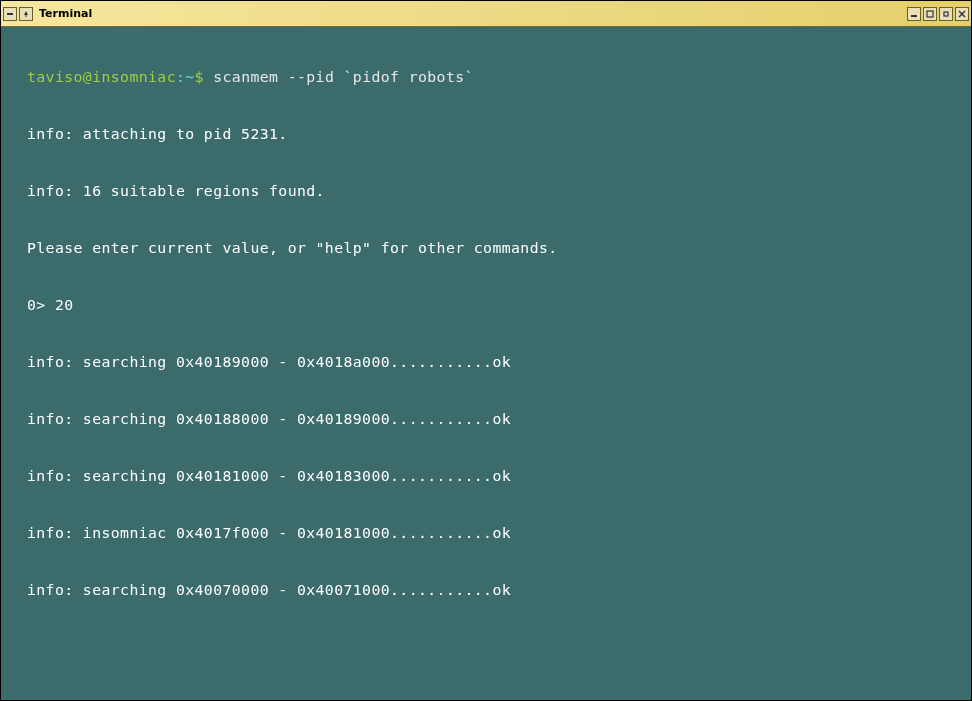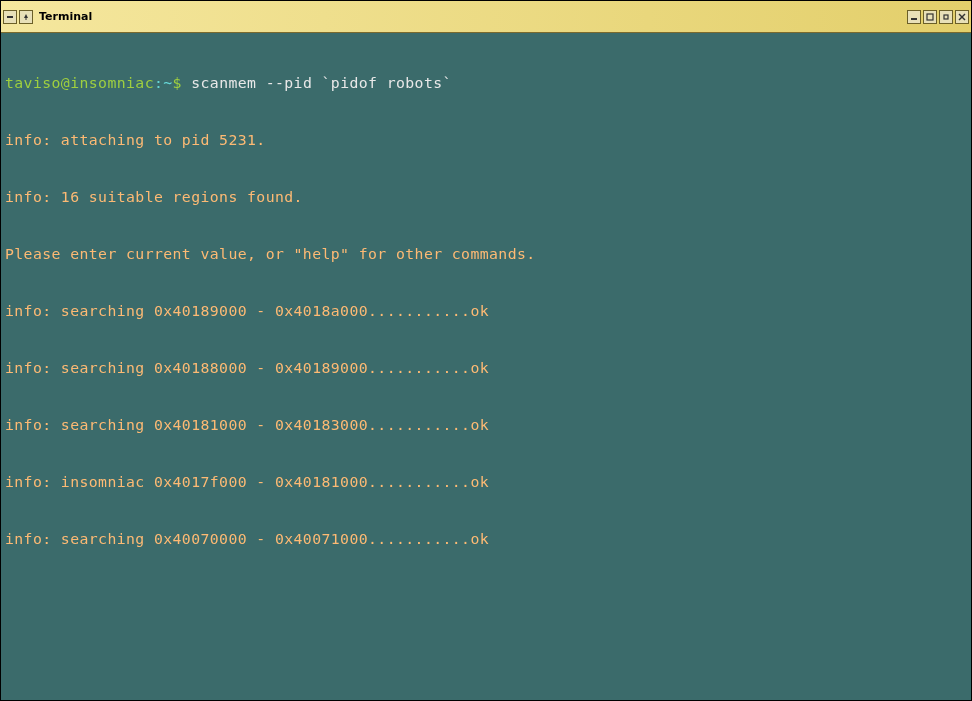--- a/index.html
+++ b/index.html
@@ -11,21 +11,21 @@
     background: #c0c0c0;
   }
   .window {
     width: 972px;
     height: 701px;
     border: 1px solid #000;
     display: flex;
     flex-direction: column;
   }
   .titlebar {
-    height: 32px;
+    height: 26px;
     background: linear-gradient(to right, #f5e79e, #e3cf6b);
     border-bottom: 1px solid #7a6a2e;
     display: flex;
     align-items: center;
     font-family: "DejaVu Sans", Arial, sans-serif;
     font-size: 11px;
     color: #000;
     padding: 0 2px;
     gap: 2px;
   }
@@ -52,29 +52,29 @@
     flex: 1;
     background: #3b6b6b;
     color: #d9d9d9;
     padding: 2px 4px 4px 4px;
     font-size: 14.8px;
     line-height: 19px;
     letter-spacing: 0.4px;
     white-space: pre;
     overflow: hidden;
   }
-  .line { white-space: pre; }
+  .line { white-space: pre; margin-left: 22px; }
   .user { color: #9fcf3f; }
   .host { color: #9fcf3f; }
   .at   { color: #9fcf3f; }
   .sep  { color: #66d7d7; }
   .path { color: #66d7d7; }
   .dollar { color: #9fcf3f; }
   .cmd  { color: #e8e8e8; }
-  .out  { color: #fdba74; }
+  .out  { color: #ffffff; }
 </style>
 </head>
 <body>
 
 <div class="window">
   <div class="titlebar">
     <div class="tb-btn">
       <svg width="8" height="8" viewBox="0 0 8 8">
           <rect x="1" y="3" width="6" height="2" fill="#333"></rect>
         </svg>
@@ -109,20 +109,21 @@
           </svg>
       </div>
     </div>
   </div>
 
   <div class="terminal">
     <div class="line"><span class="user">taviso</span><span class="at">@</span><span class="host">insomniac</span><span class="sep">:</span><span class="path">~</span><span class="dollar">$ </span><span class="cmd">scanmem --pid `pidof robots`</span></div>
     <div class="line out">info: attaching to pid 5231.</div>
     <div class="line out">info: 16 suitable regions found.</div>
     <div class="line out">Please enter current value, or "help" for other commands.</div>
+    <div class="line out">0&gt; 20</div>
     <div class="line out">info: searching 0x40189000 - 0x4018a000...........ok</div>
     <div class="line out">info: searching 0x40188000 - 0x40189000...........ok</div>
     <div class="line out">info: searching 0x40181000 - 0x40183000...........ok</div>
     <div class="line out">info: insomniac 0x4017f000 - 0x40181000...........ok</div>
     <div class="line out">info: searching 0x40070000 - 0x40071000...........ok</div>
     
     
     
     
     

